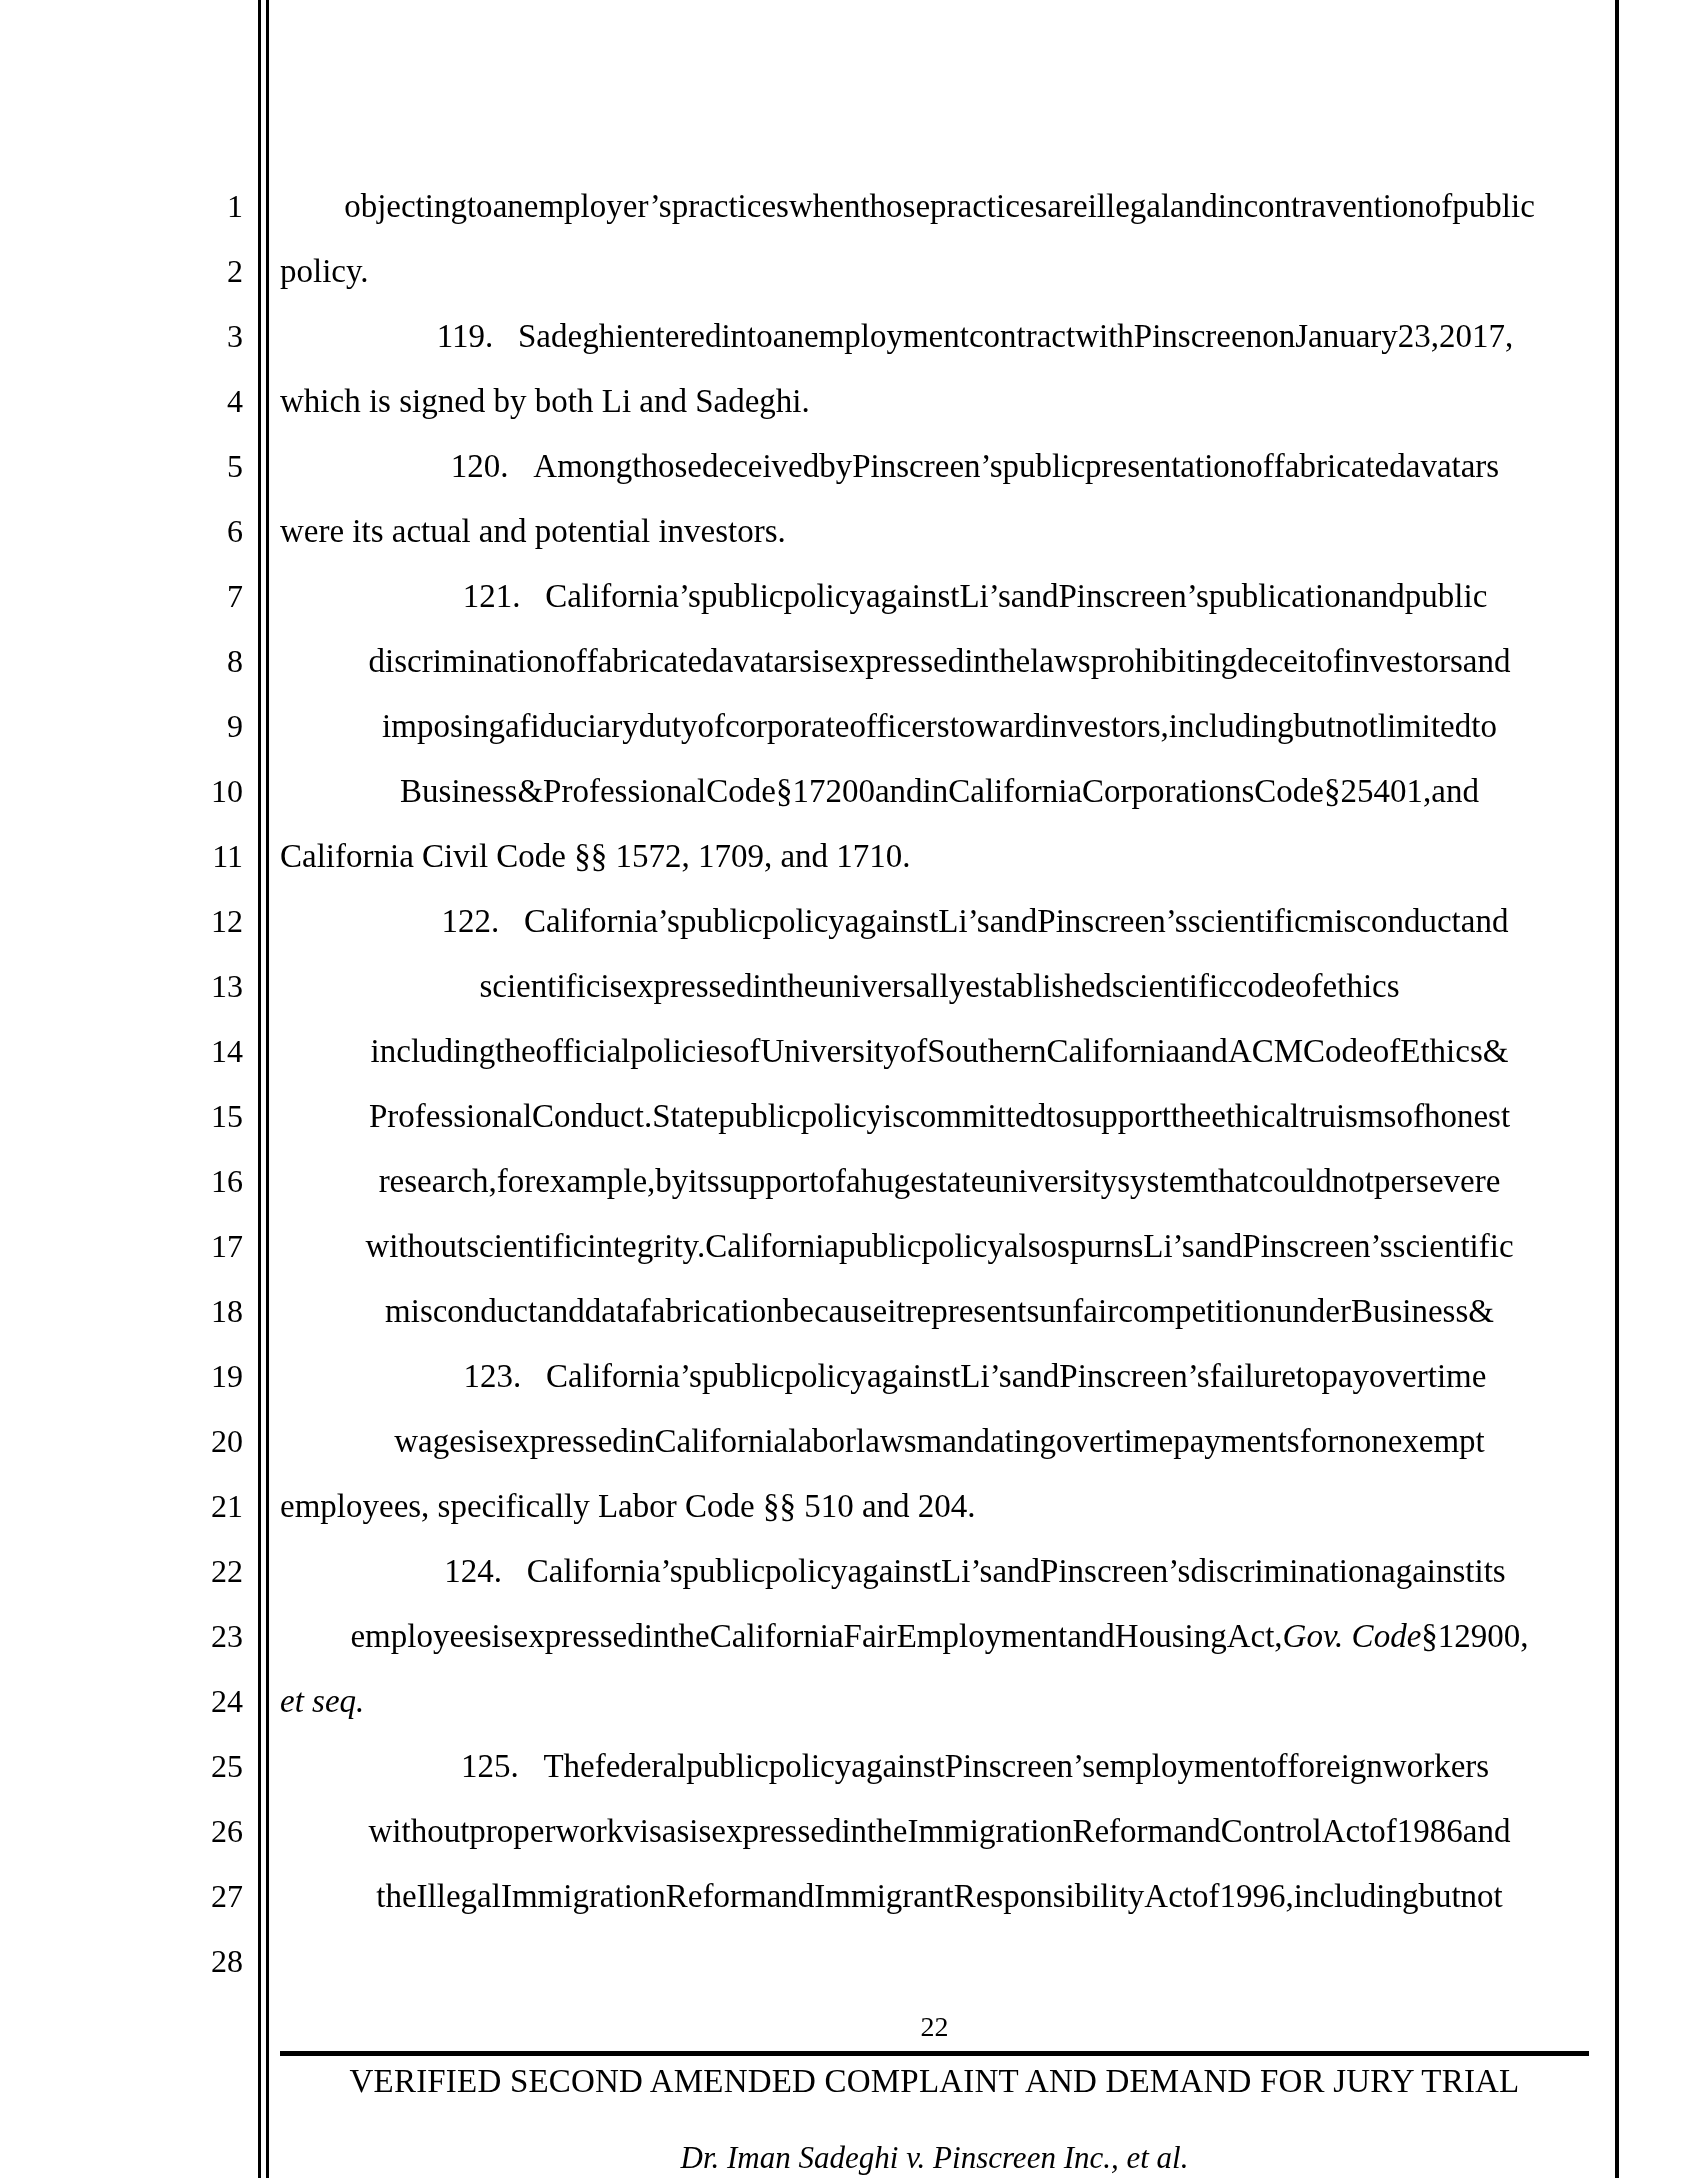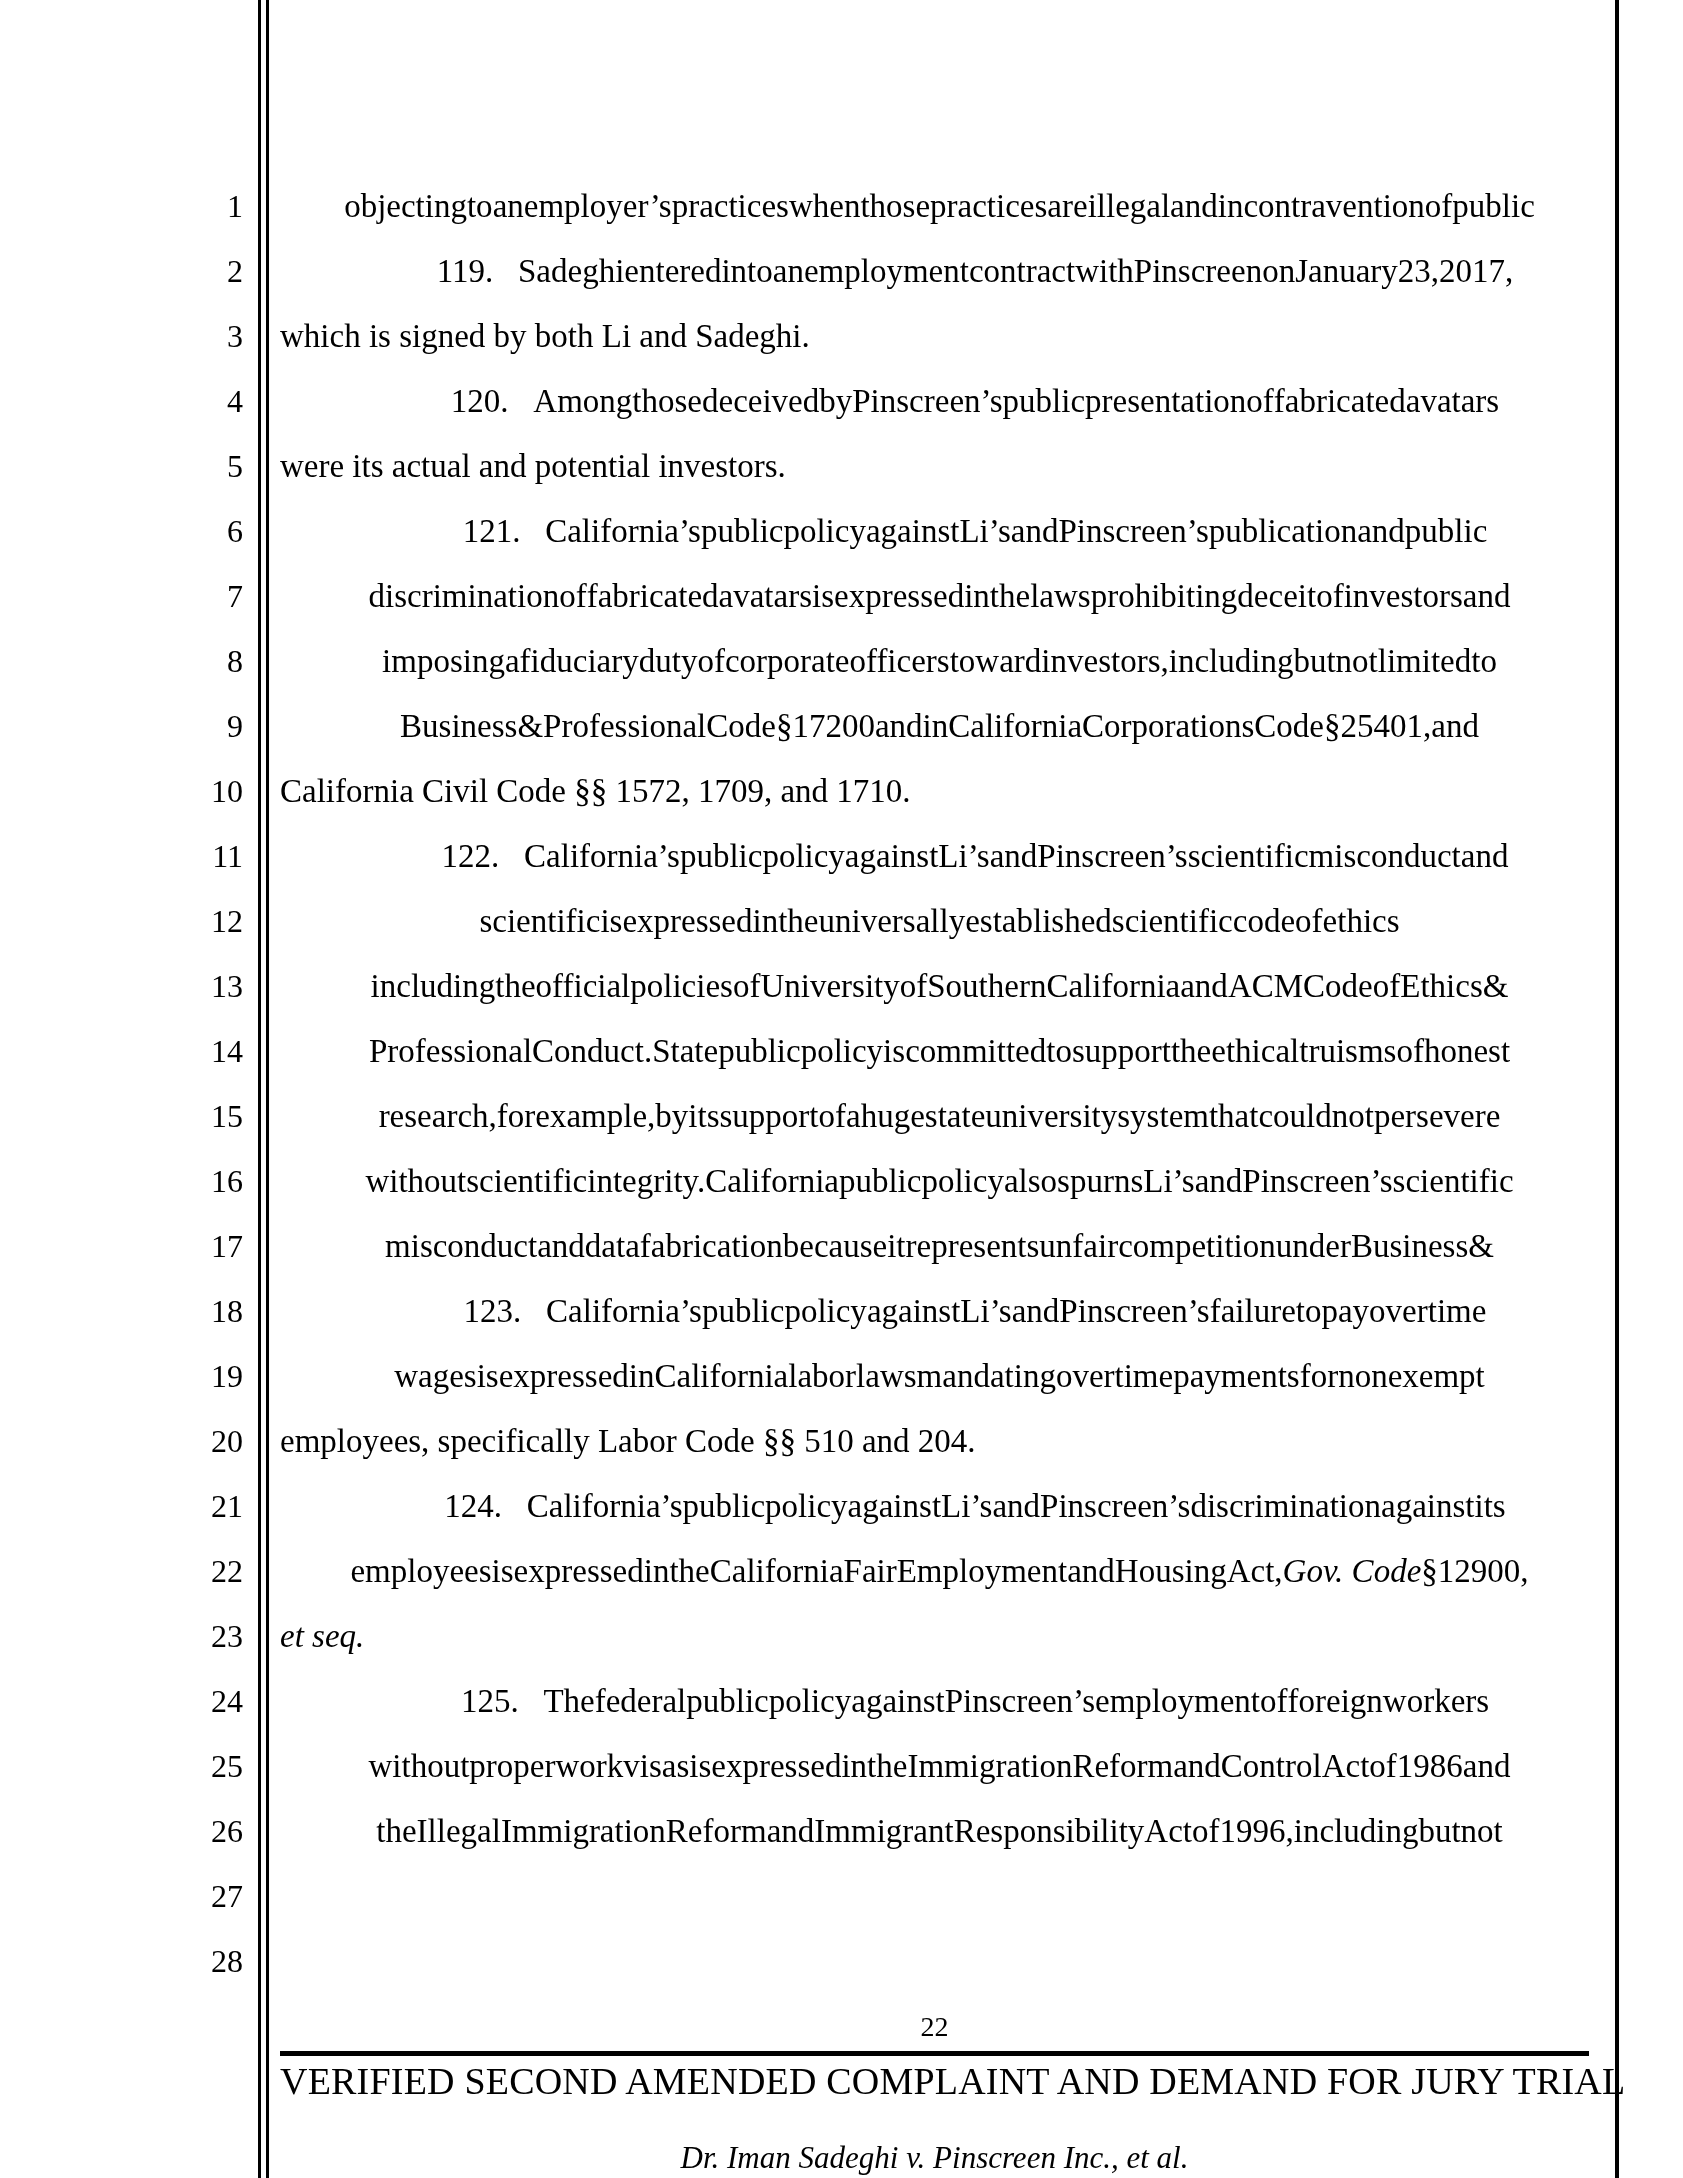--- a/index.html
+++ b/index.html
@@ -110,21 +110,21 @@
     background: #000000;
   }
   .footer-block {
     position: absolute;
     left: 280px;
     top: 2059px;
     width: 1309px;
     text-align: center;
   }
   .footer-title {
-    font-size: 38px;
+    font-size: 33px;
     line-height: 45px;
     letter-spacing: 0.2px;
     white-space: nowrap;
   }
   .footer-caption {
     font-size: 31px;
     line-height: 44px;
     font-style: italic;
     white-space: nowrap;
     margin-top: 32px;
@@ -181,20 +181,21 @@
         <span class="w">those</span>
         <span class="w">practices</span>
         <span class="w">are</span>
         <span class="w">illegal</span>
         <span class="w">and</span>
         <span class="w">in</span>
         <span class="w">contravention</span>
         <span class="w">of</span>
         <span class="w">public</span>
       </div>
+      <div class="tl"><span>policy.</span></div>
       <div class="tl just">
         <span class="indent"></span>
         <span class="w">119.</span>
         <span class="w">&nbsp;&nbsp;&nbsp;Sadeghi</span>
         <span class="w">entered</span>
         <span class="w">into</span>
         <span class="w">an</span>
         <span class="w">employment</span>
         <span class="w">contract</span>
         <span class="w">with</span>

